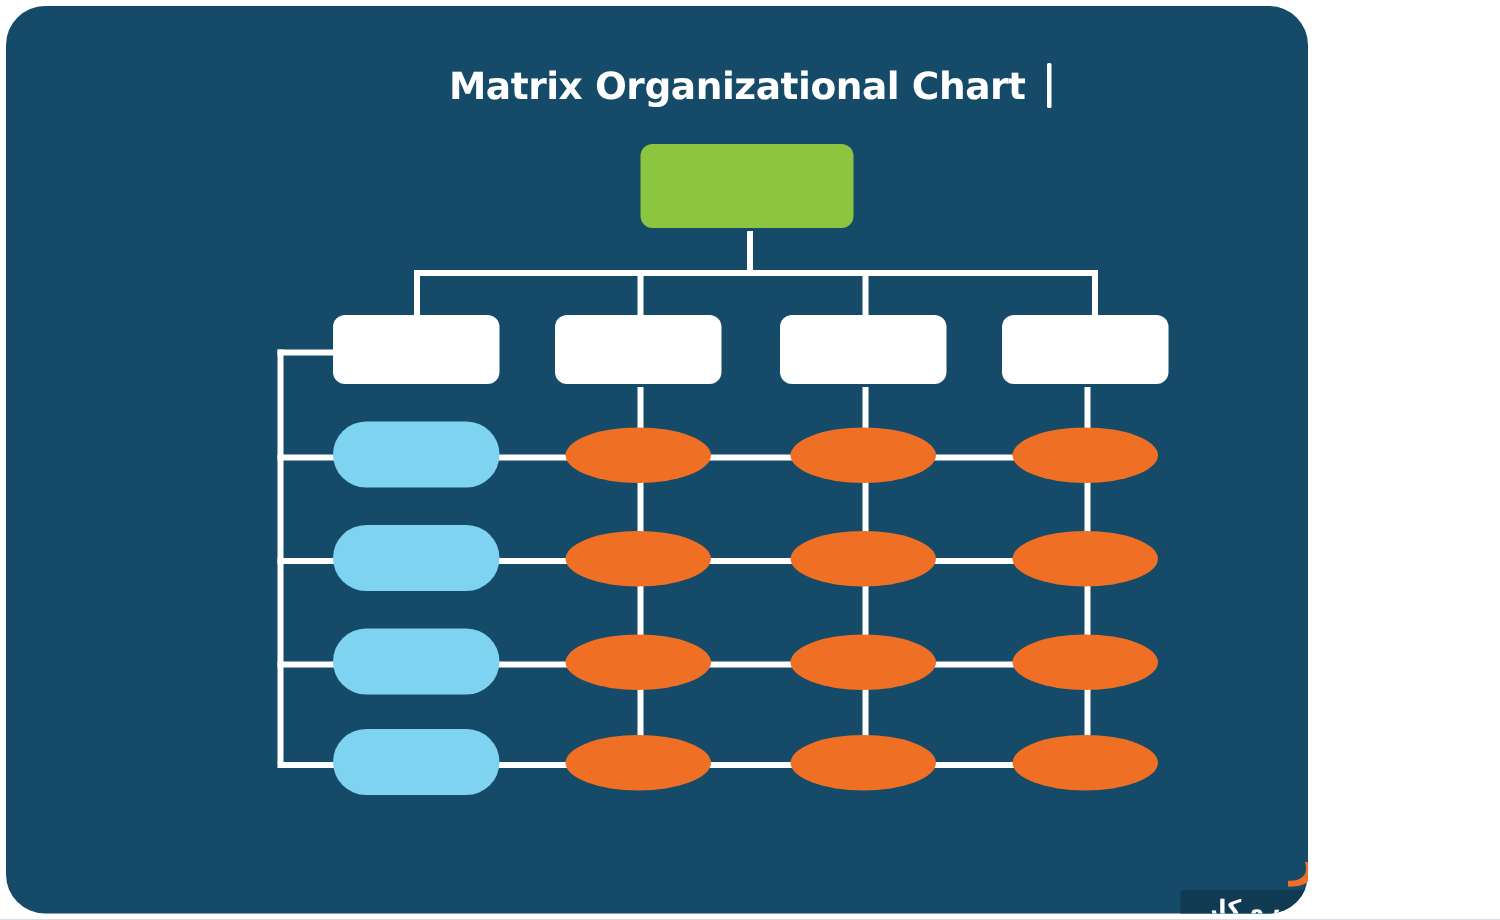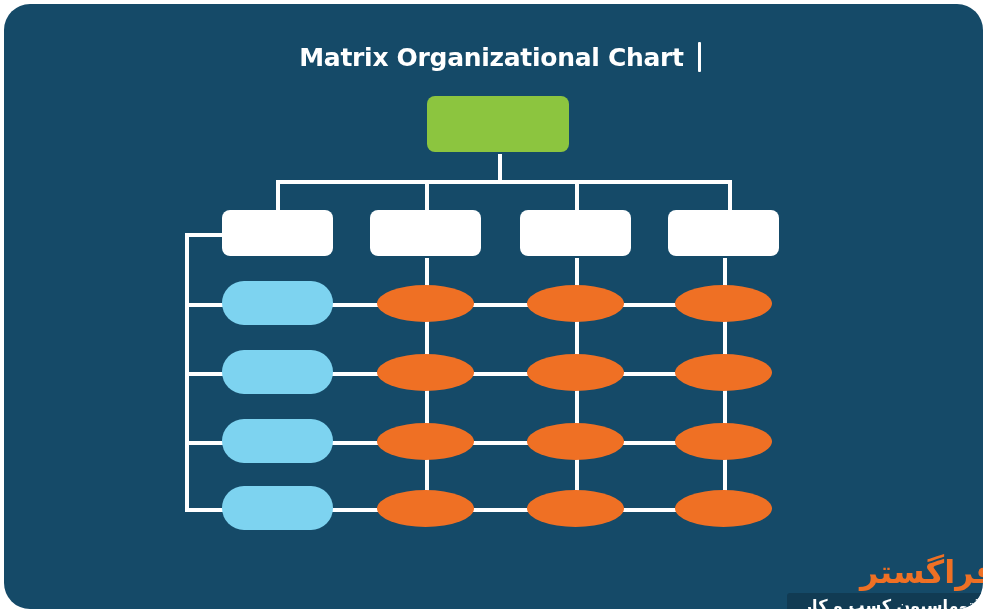--- a/index.html
+++ b/index.html
@@ -21,21 +21,21 @@
     height: 613px;
     background: #ffffff;
     box-sizing: border-box;
   }
 
   
   .panel {
     position: absolute;
     left: 4px;
     top: 4px;
-    width: 979px;
+    width: 868px;
     height: 605px;
     background: #154A68;
     border-radius: 26px;
     overflow: hidden;
   }
 
   
   .title-row {
     position: absolute;
     left: 0;

